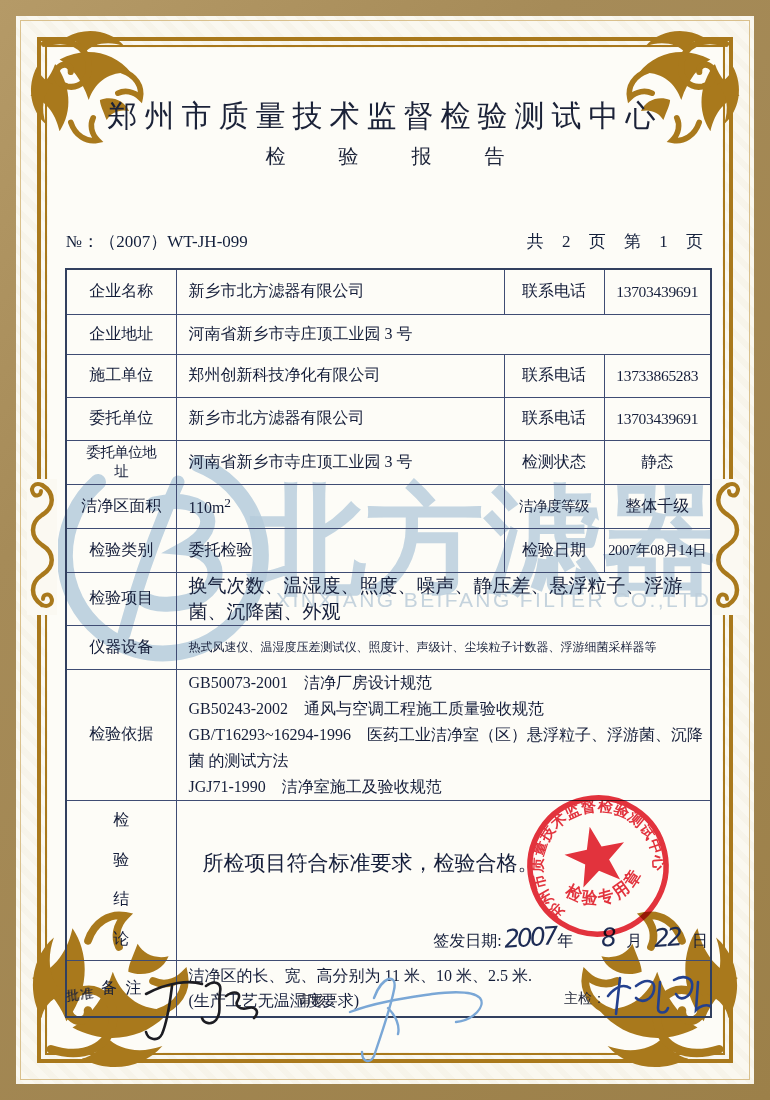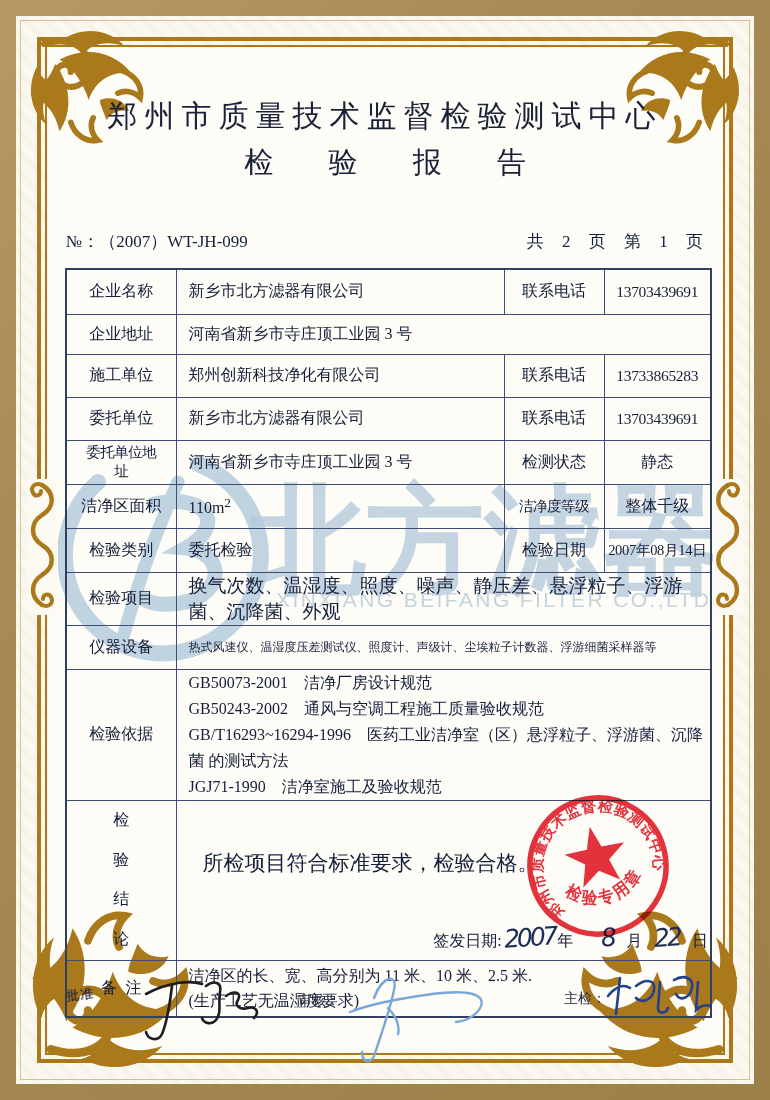--- a/index.html
+++ b/index.html
@@ -19,21 +19,21 @@
   
   .wm{position:absolute;z-index:1;}
   .wm-cn{left:248px;top:462px;font-family:"Liberation Sans","DejaVu Sans",sans-serif;
      font-weight:bold;font-size:118px;letter-spacing:0px;color:#b6ccdc;opacity:.8;white-space:nowrap;}
   .wm-en{left:276px;top:588px;font-family:"Liberation Sans","DejaVu Sans",sans-serif;
      font-size:21px;letter-spacing:2.4px;color:#bfcfdb;opacity:.9;white-space:nowrap;}
   
   .title1{position:absolute;z-index:4;top:96px;left:0;width:770px;text-align:center;
      font-size:30px;letter-spacing:7px;color:#1b2238;}
   .title2{position:absolute;z-index:4;top:143px;left:0;width:770px;text-align:center;
-     font-size:29px;letter-spacing:24px;text-indent:24px;color:#1b2238;}
+     font-size:20px;letter-spacing:24px;text-indent:24px;color:#1b2238;}
   .no-line{position:absolute;z-index:4;top:230px;left:66px;width:644px;display:flex;
      justify-content:space-between;align-items:flex-start;font-size:17px;color:#14203c;}
   .no-line .pages{letter-spacing:7px;}
   
   table.report{position:absolute;z-index:4;left:65px;top:268px;width:645px;
      border-collapse:collapse;table-layout:fixed;font-size:16px;color:#151e3a;}
   table.report td{border:1.5px solid #3f4c73;vertical-align:middle;overflow:hidden;}
   table.report{border:2.5px solid #32405f;}
   td.lab{text-align:center;padding:0 14px;}
   td.val{text-align:left;padding:0 4px 0 12px;}

